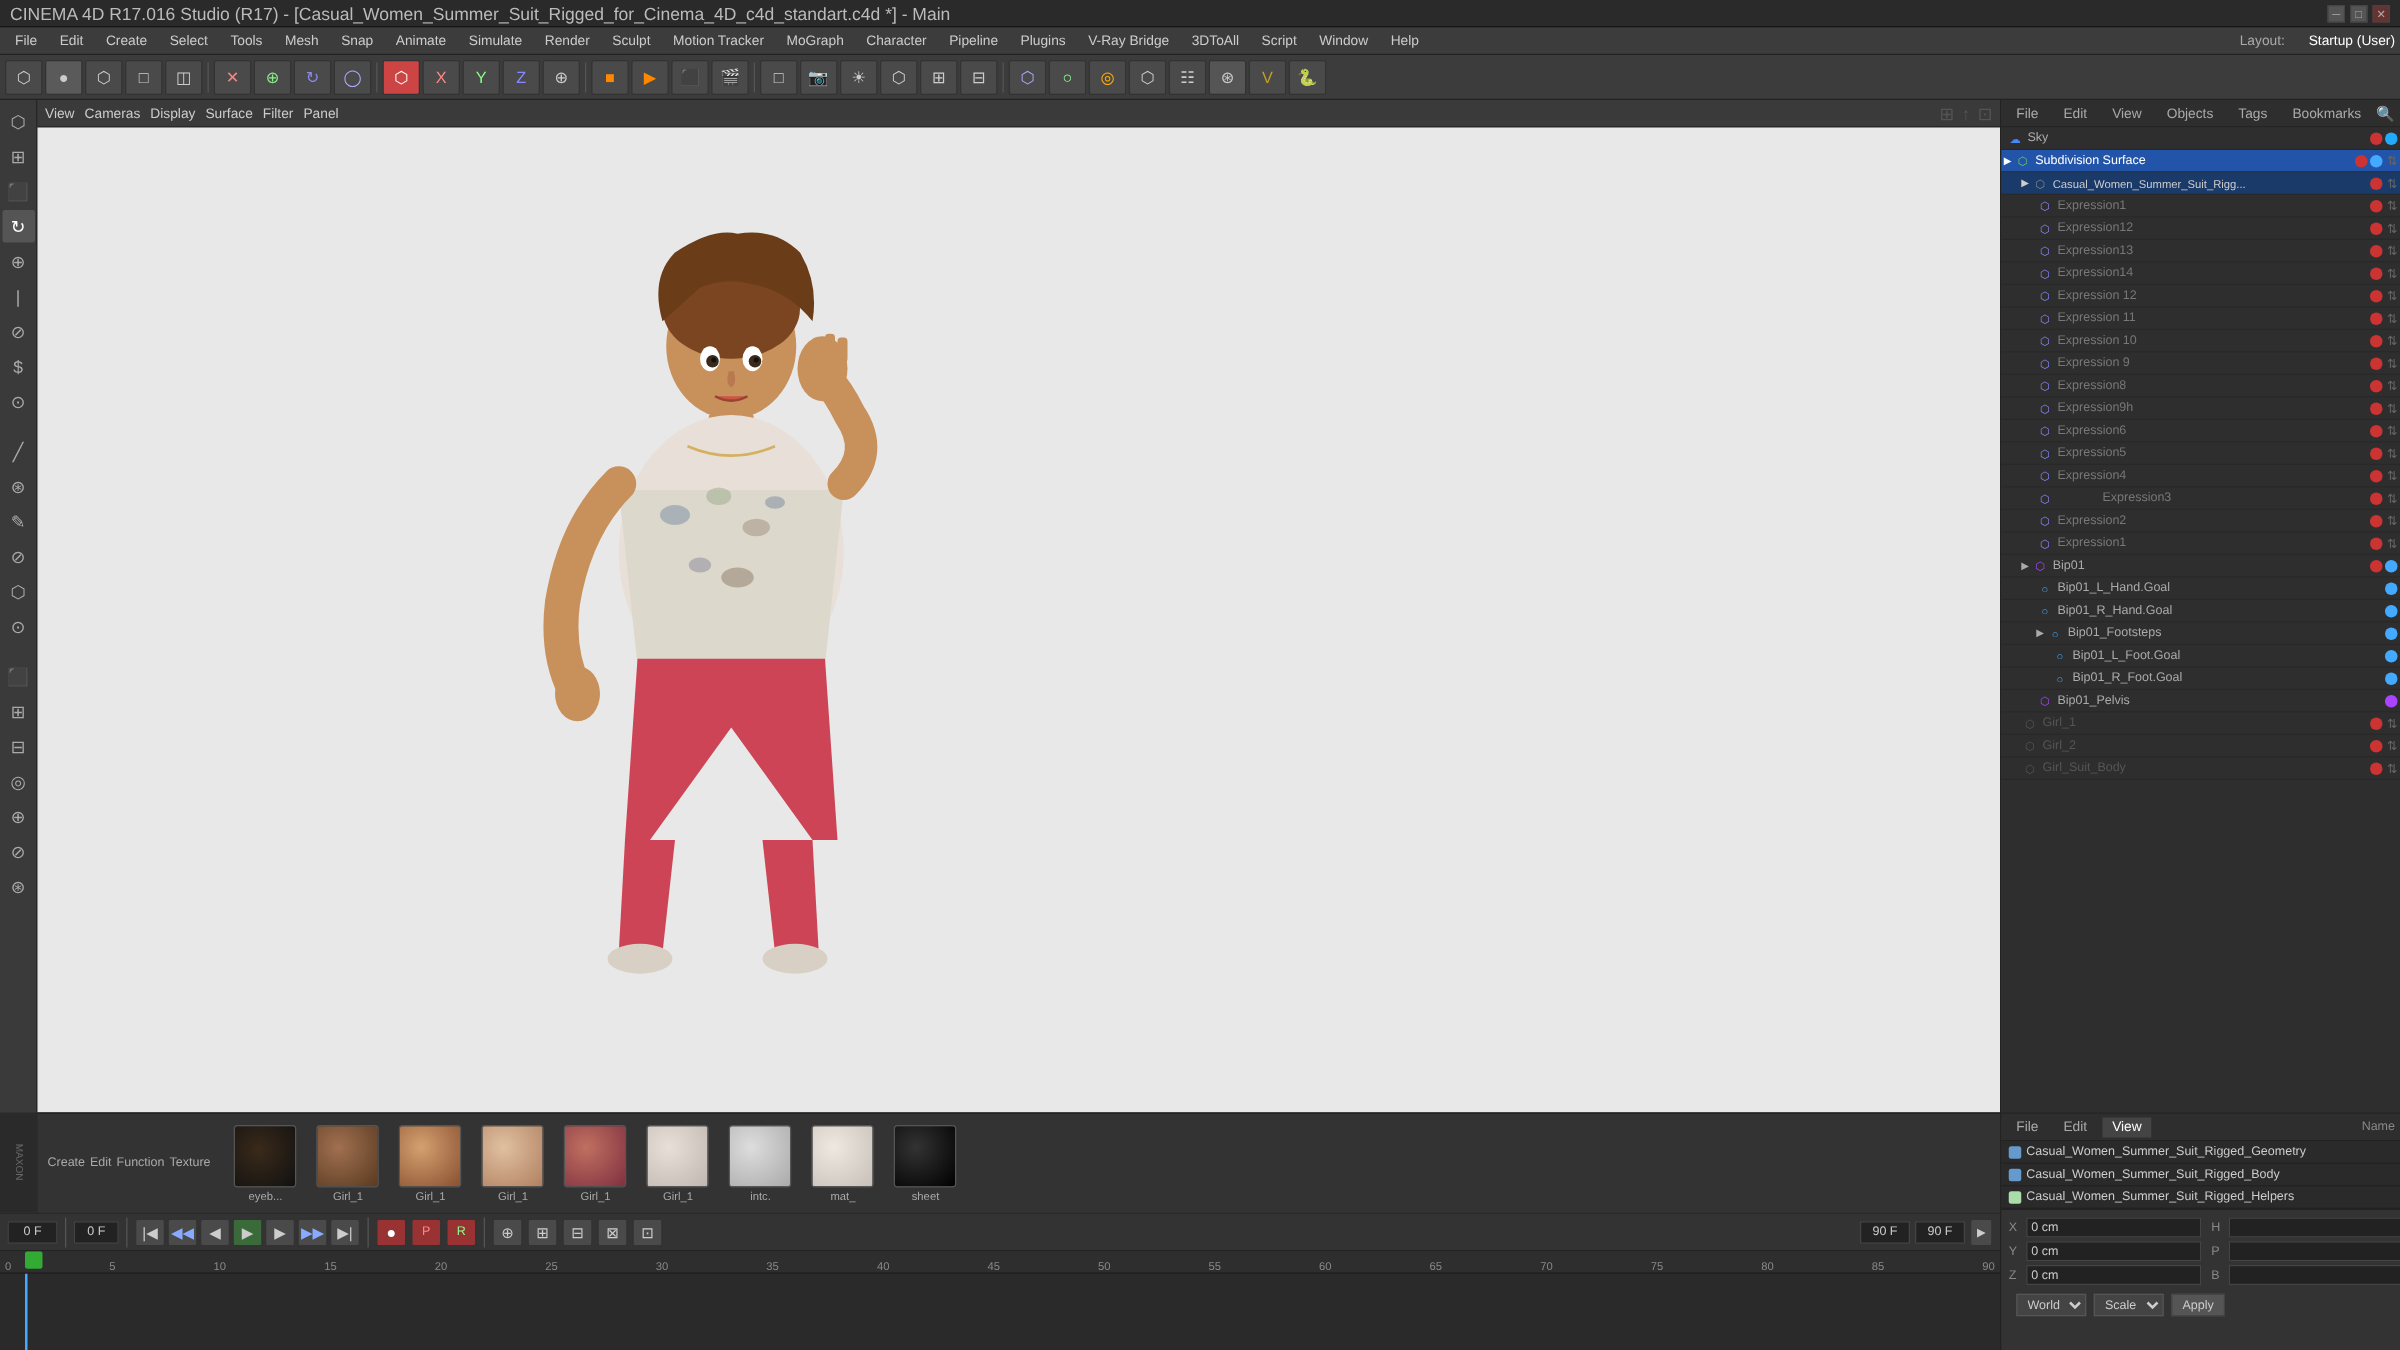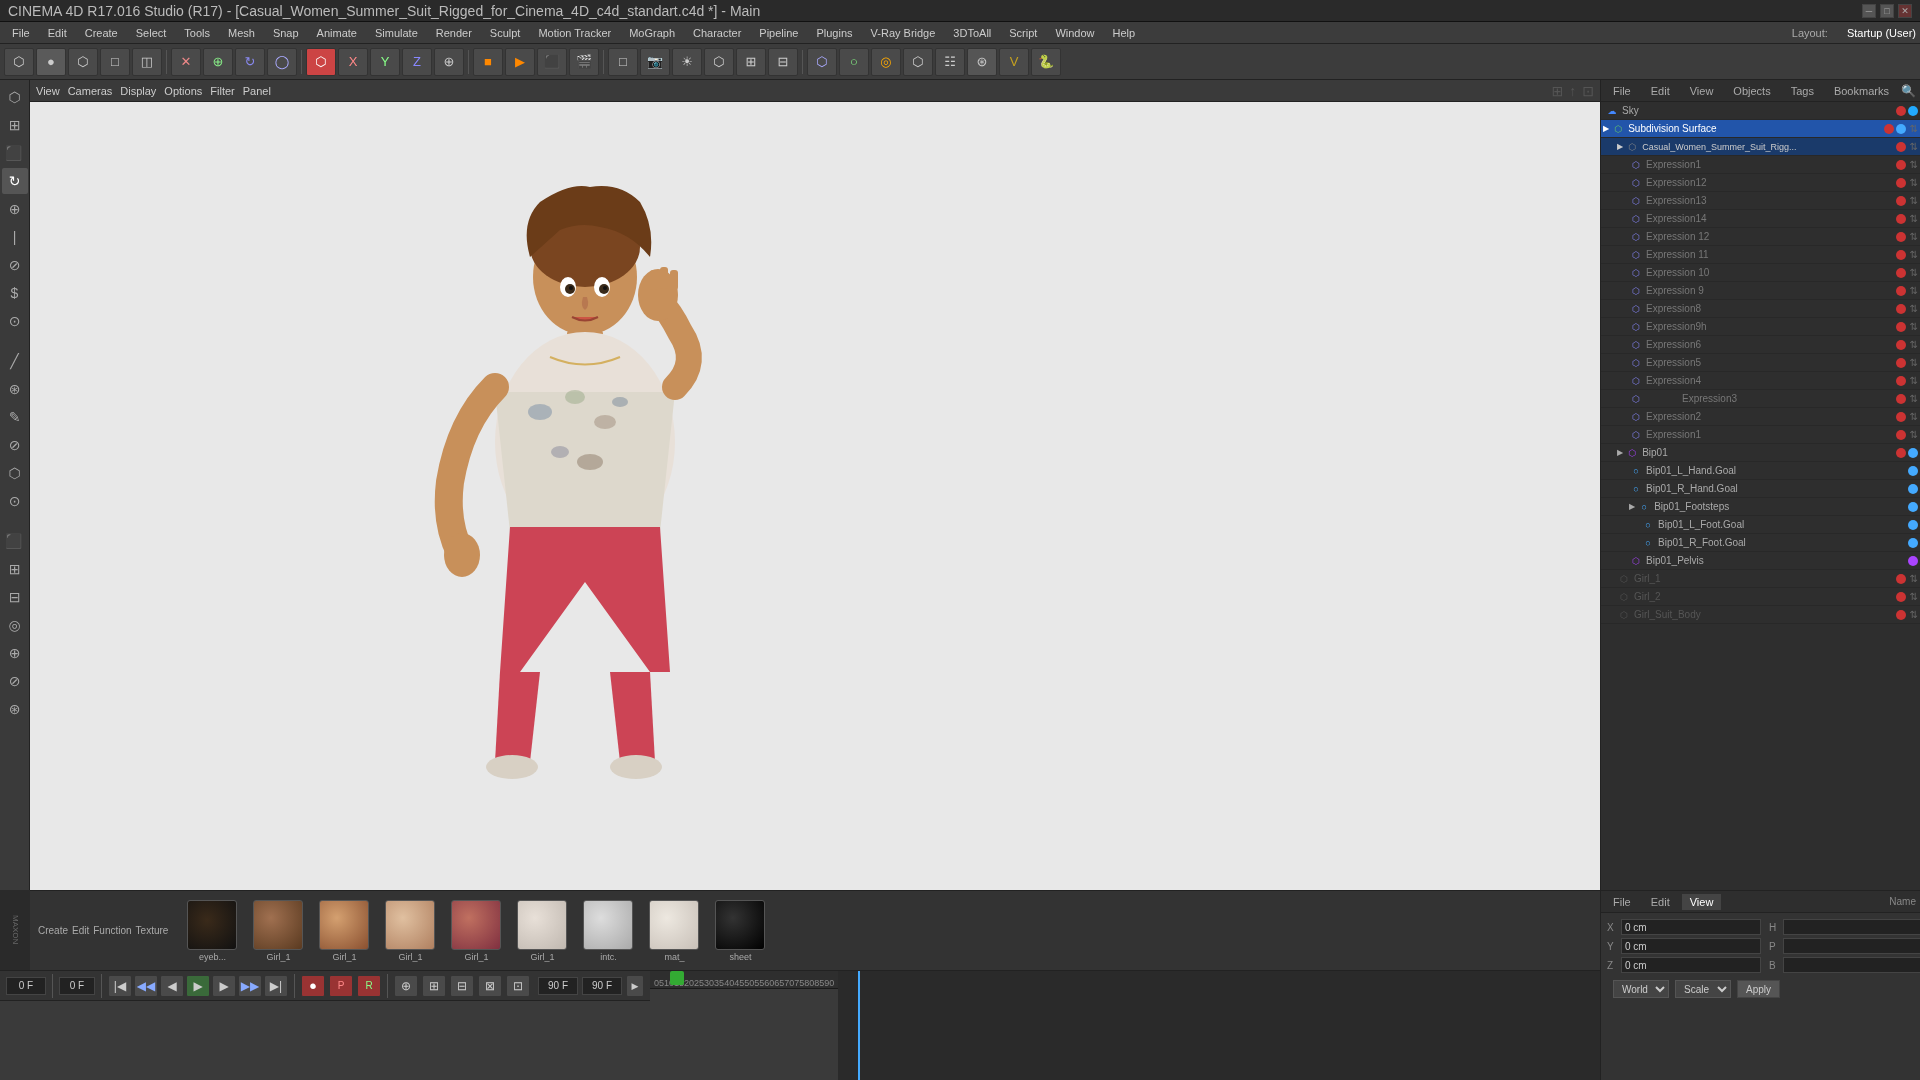--- a/index.html
+++ b/index.html
@@ -155,21 +155,21 @@
     
     #timeline-area {
       position: absolute;
       bottom: 0;
       left: 0;
       right: 320px;
       height: 110px;
       background: #3a3a3a;
       border-top: 1px solid #222;
       display: flex;
-      flex-direction: row;
+      flex-direction: column;
     }
     #timeline-controls {
       height: 30px;
       background: #333;
       display: flex;
       align-items: center;
       padding: 0 6px;
       gap: 4px;
       border-bottom: 1px solid #222;
     }
@@ -456,21 +456,21 @@
     <div class="left-tool" style="margin-top:auto; color:#e44; font-weight:bold; font-size:10px;">C4D</div>
     <div class="left-tool" style="color:#6a8;">🐍</div>
   </div>
 
   <div id="viewport-container" style="margin-bottom:190px;">
 
     <div id="viewport-toolbar">
       <span class="vp-menu">View</span>
       <span class="vp-menu">Cameras</span>
       <span class="vp-menu">Display</span>
-      <span class="vp-menu">Options</span>
+      <span class="vp-menu">Surface</span>
       <span class="vp-menu">Filter</span>
       <span class="vp-menu">Panel</span>
       <div style="margin-left:auto; display:flex; gap:6px;">
         <span class="vp-icon">⊞</span>
         <span class="vp-icon">↑</span>
         <span class="vp-icon">⊡</span>
       </div>
     </div>
 
     <div id="viewport">
@@ -919,20 +919,34 @@
 </div>
 
 <div id="attr-manager">
   <div id="attr-manager-tabs">
     <span class="attr-tab">File</span>
     <span class="attr-tab">Edit</span>
     <span class="attr-tab active">View</span>
     <span style="margin-left:auto; font-size:10px; color:#888;">Name</span>
   </div>
 
+  <div style="background:#2a2a2a; border-bottom:1px solid #222;">
+    <div style="height:18px; display:flex; align-items:center; padding:0 6px; font-size:10px; border-bottom:1px solid #222;">
+      <span style="width:10px;height:10px;background:#6699cc;border-radius:2px;margin-right:4px;display:inline-block;"></span>
+      <span>Casual_Women_Summer_Suit_Rigged_Geometry</span>
+    </div>
+    <div style="height:18px; display:flex; align-items:center; padding:0 6px; font-size:10px; border-bottom:1px solid #222;">
+      <span style="width:10px;height:10px;background:#6699cc;border-radius:2px;margin-right:4px;display:inline-block;"></span>
+      <span>Casual_Women_Summer_Suit_Rigged_Body</span>
+    </div>
+    <div style="height:18px; display:flex; align-items:center; padding:0 6px; font-size:10px; border-bottom:1px solid #222;">
+      <span style="width:10px;height:10px;background:#aaddaa;border-radius:2px;margin-right:4px;display:inline-block;"></span>
+      <span>Casual_Women_Summer_Suit_Rigged_Helpers</span>
+    </div>
+  </div>
 
   <div id="attr-content">
     <div class="coord-grid">
       <div>
         <div class="coord-row">
           <span class="coord-label">X</span>
           <input class="coord-input" value="0 cm" style="">
           <span class="coord-label" style="margin-left:4px;">H</span>
           <input class="coord-input" value="" style="">
         </div>

